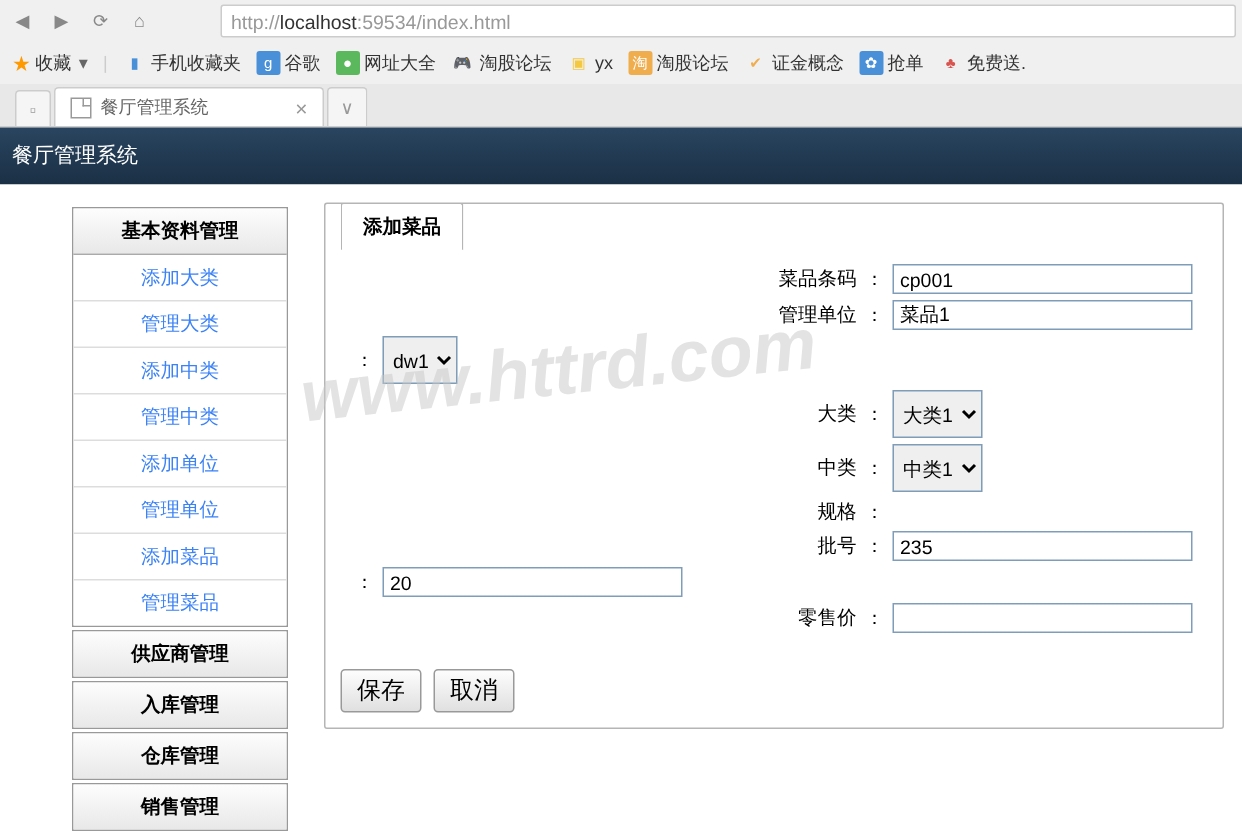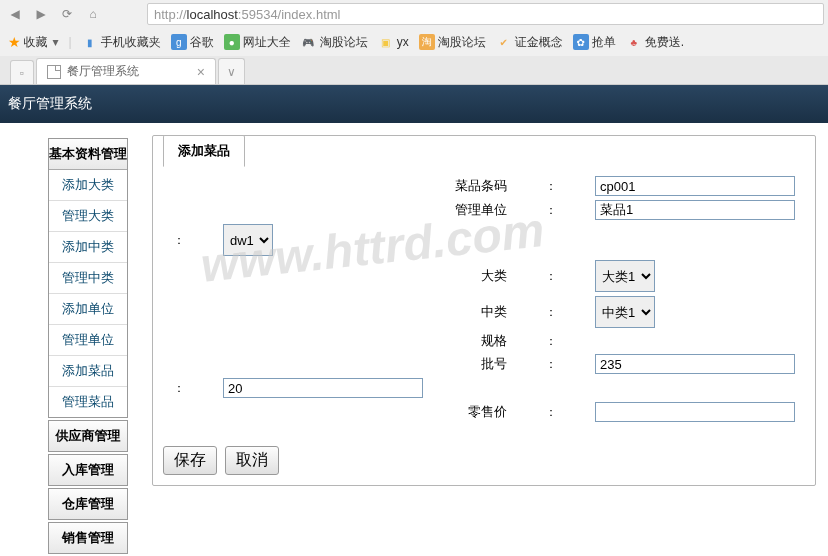--- a/index.html
+++ b/index.html
@@ -34,30 +34,30 @@
     
     
     .main-area { display: flex; background: #fff; }
     
     
     .sidebar { width: 175px; padding: 15px 6px 1px 8px; margin-left: 40px; }
     .sidebar-group { border: 1px solid #999; margin-bottom: 2px; }
     .sidebar-header { background: linear-gradient(to bottom, #fdfdfd, #e8e8e8); font-weight: bold; text-align: center; padding: 6px 0; border-bottom: 1px solid #aaa; font-size: 13px; cursor: pointer; }
     .sidebar-header.collapsed { border-bottom: none; }
     .sidebar-items { background: #fff; }
-    .sidebar-item { text-align: center; padding: 6px 0; border-bottom: 1px solid #ddd; font-size: 13px; color: #0c4a6e; cursor: pointer; }
+    .sidebar-item { text-align: center; padding: 6px 0; border-bottom: 1px solid #ddd; font-size: 13px; color: #3b82f6; cursor: pointer; }
     .sidebar-item:last-child { border-bottom: none; }
     
     
     .content { flex: 1; padding: 12px 12px 0 18px; }
     .content-panel { border: 1px solid #b5b5b5; border-radius: 2px; position: relative; padding-top: 30px; }
     .content-tab { position: absolute; top: -1px; left: 10px; background: #fff; border: 1px solid #b5b5b5; border-bottom: 1px solid #fff; padding: 6px 14px; font-weight: bold; font-size: 13px; border-radius: 2px 2px 0 0; }
     
     .form-body { padding: 10px 20px 20px 20px; }
-    .form-row { display: flex; align-items: center; margin-bottom: 4px; gap: 32px; }
+    .form-row { display: flex; align-items: center; margin-bottom: 4px; }
     .form-label { width: 340px; text-align: right; padding-right: 6px; font-size: 13px; }
     .form-colon { margin-right: 6px; }
     .form-input { border: 1px solid #7f9db9; padding: 2px 4px; font-size: 13px; width: 200px; height: 20px; }
     .form-select { border: 1px solid #7f9db9; font-size: 13px; height: 32px; padding: 0 2px; }
     
     .button-row { padding: 0 0 10px 10px; display: flex; gap: 8px; }
     .btn { border: 1px solid #999; background: linear-gradient(to bottom, #fdfdfd, #e0e0e0); padding: 3px 10px; border-radius: 3px; font-size: 16px; cursor: pointer; }
     
     
     .watermark { position: absolute; top: 220px; left: 200px; font-size: 48px; font-weight: bold; font-style: italic; color: rgba(200,200,200,0.5); transform: rotate(-6deg); pointer-events: none; font-family: Arial, sans-serif; z-index: 5; }

